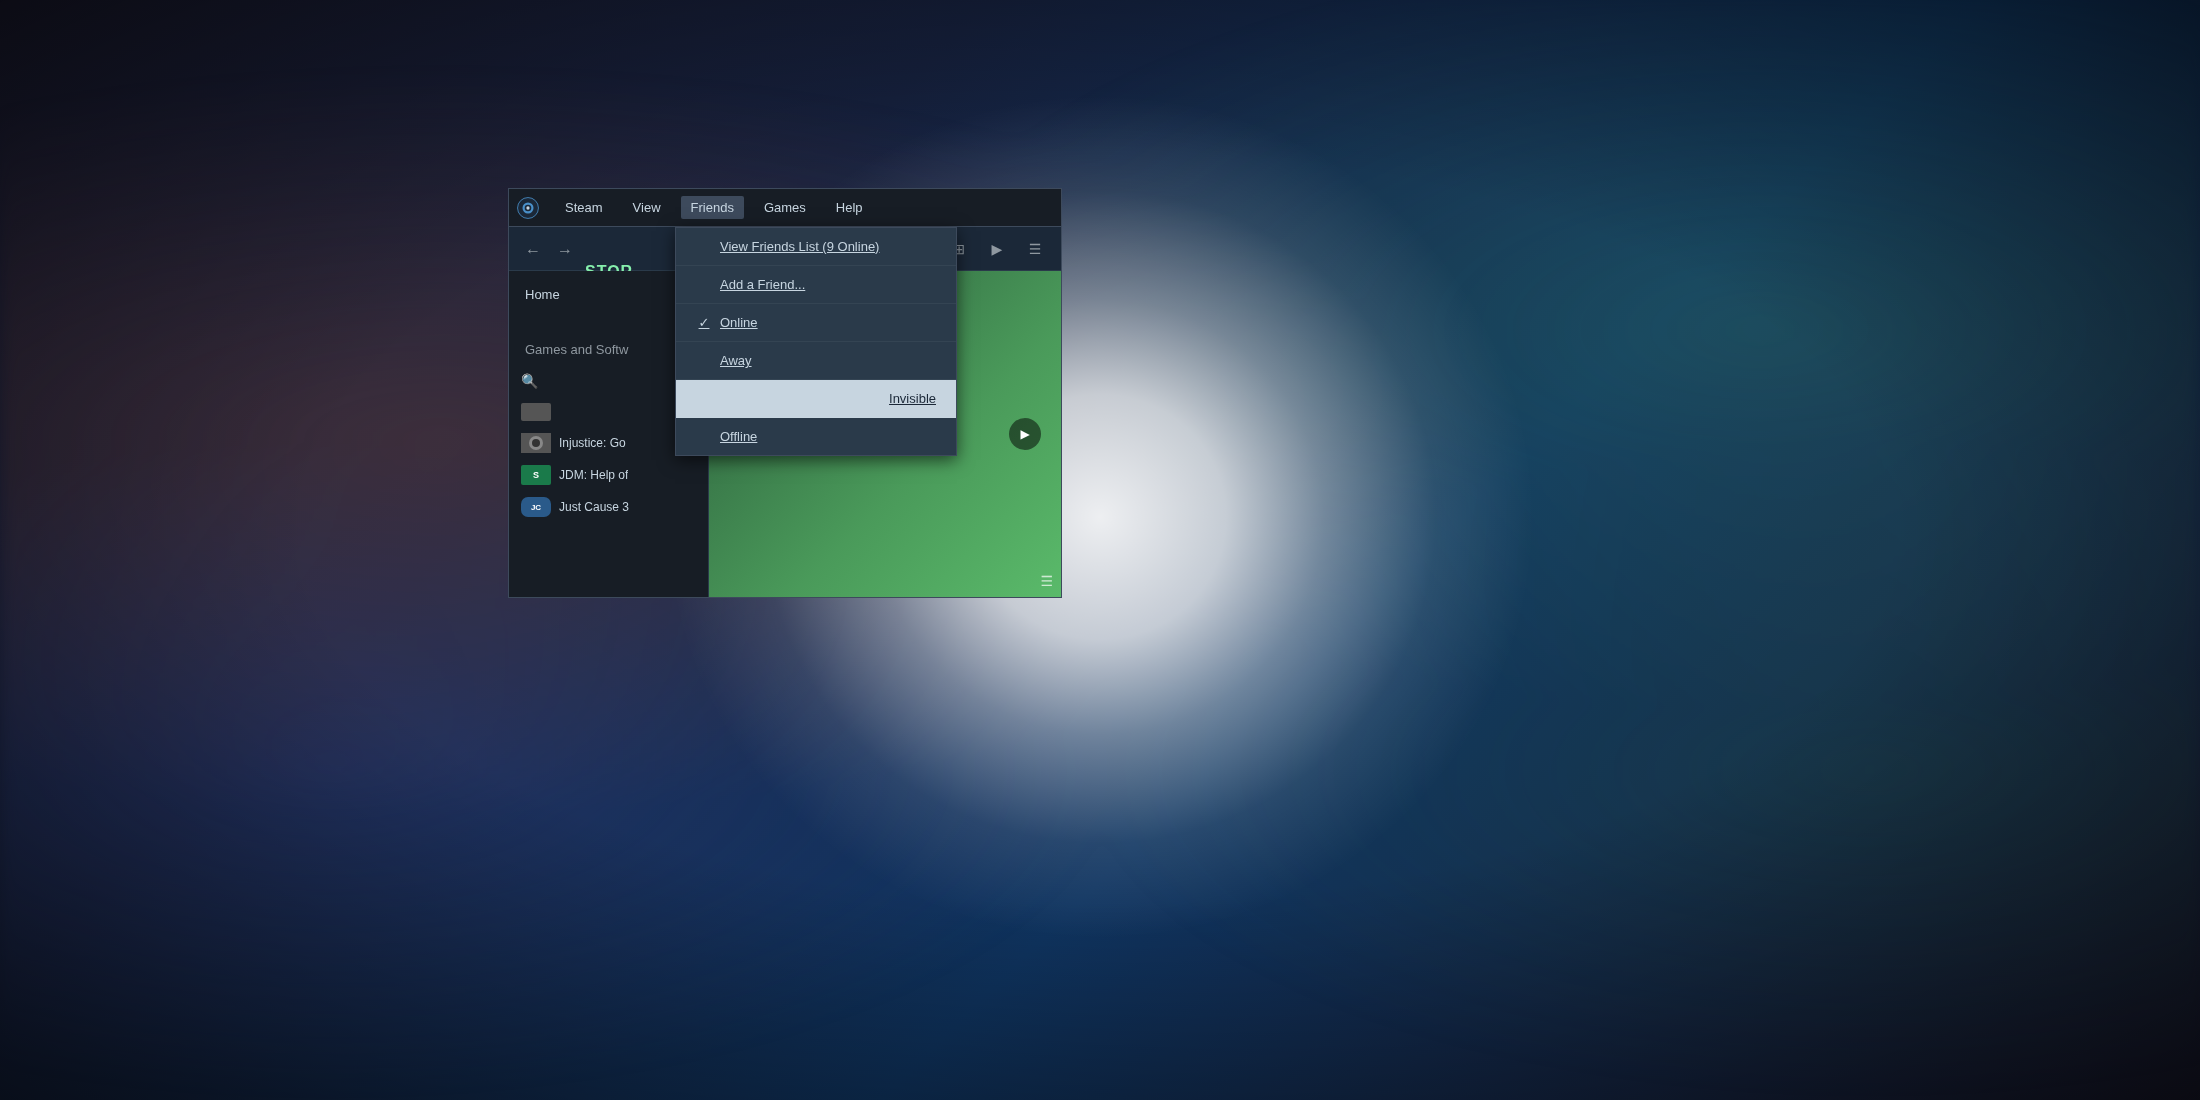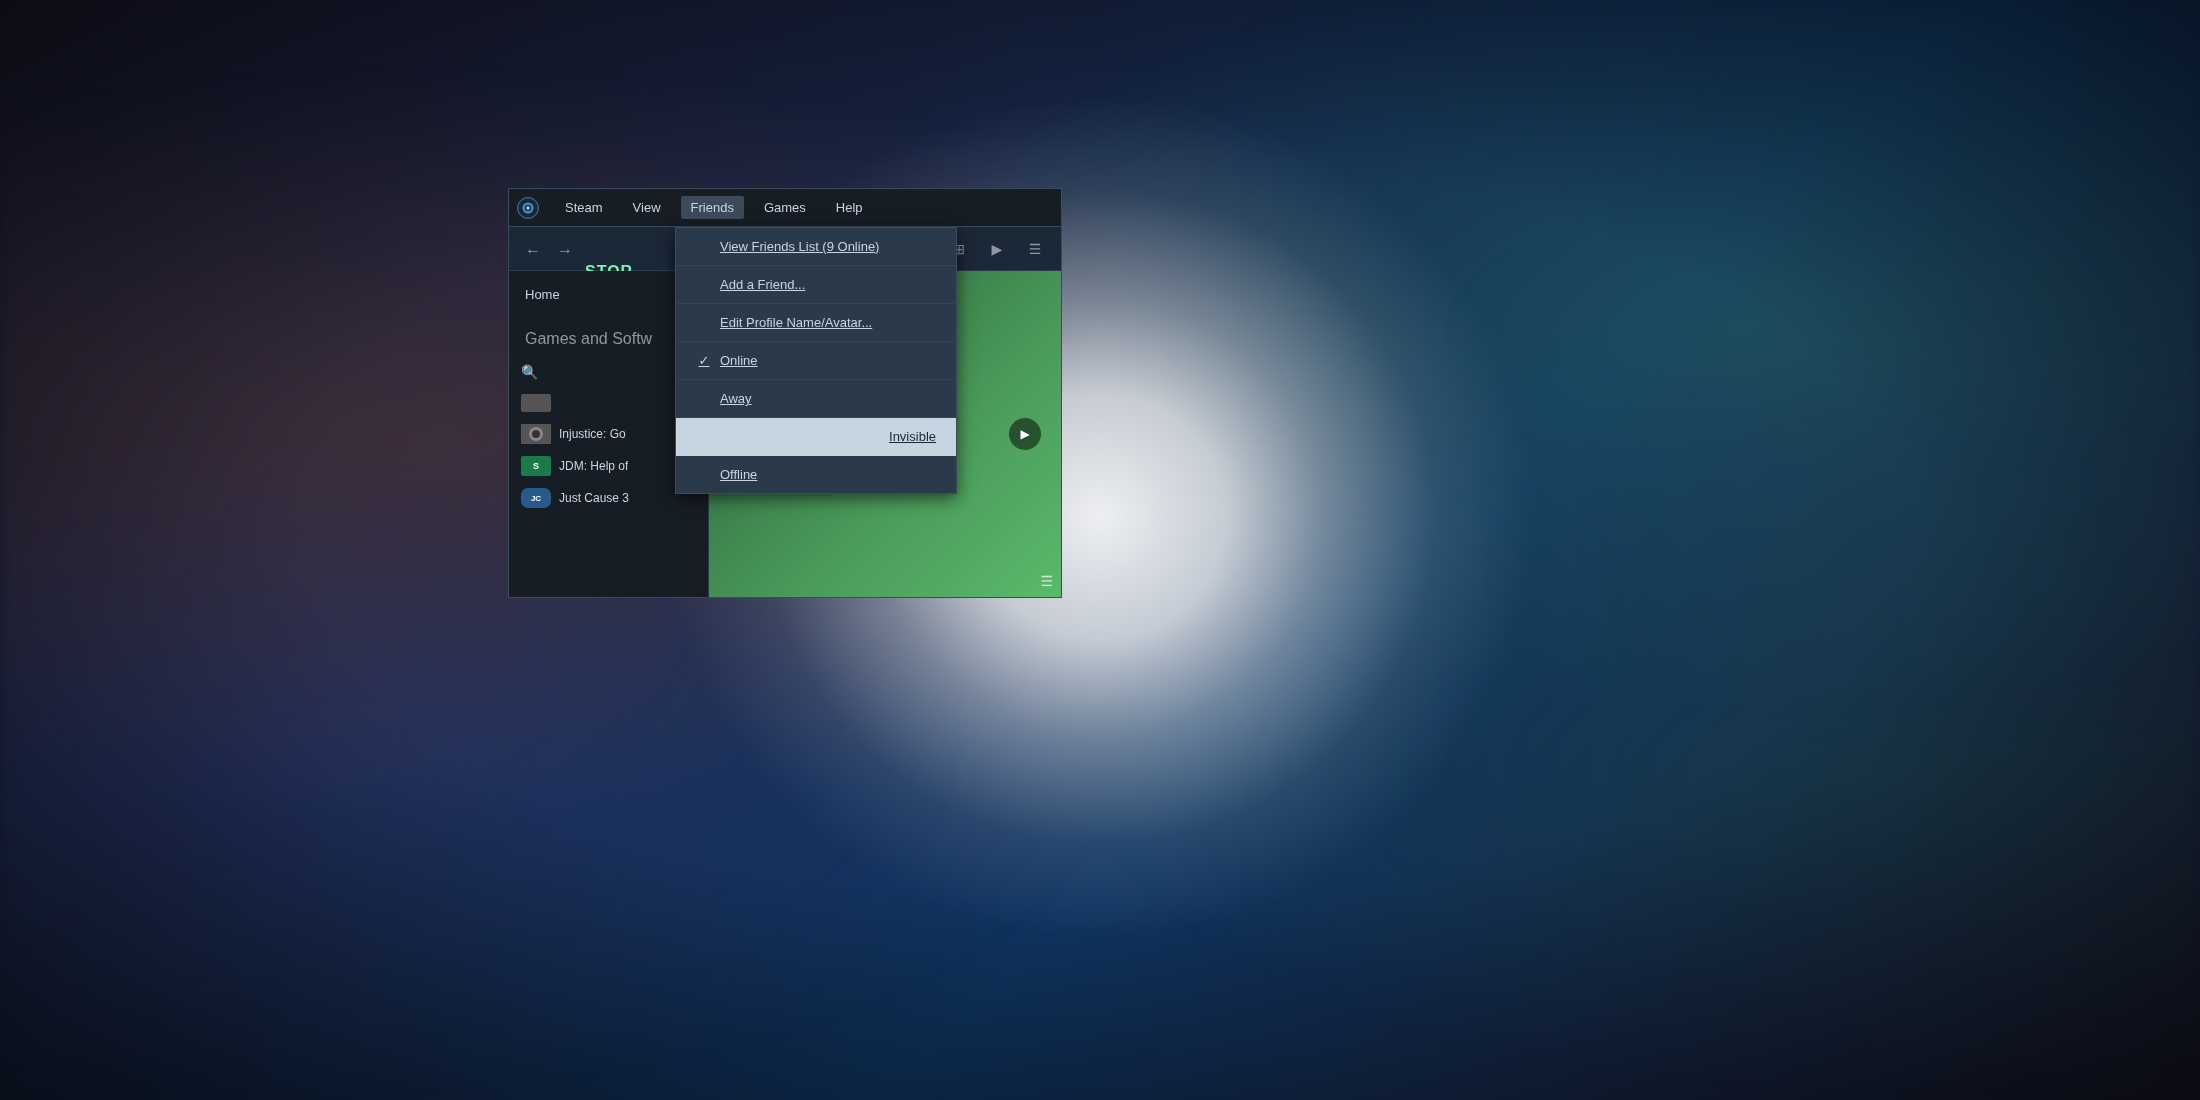--- a/index.html
+++ b/index.html
@@ -171,22 +171,22 @@
     .sidebar-item {
       padding: 8px 16px;
       color: #c7d5e0;
       font-size: 13px;
       cursor: pointer;
     }
 
     .sidebar-section {
       padding: 8px 16px;
       color: #8f98a0;
-      font-size: 16px;
-      margin-top: 12px;
+      font-size: 13px;
+      margin-top: 24px;
     }
 
     .sidebar-search {
       padding: 8px 12px;
       display: flex;
       align-items: center;
       gap: 6px;
     }
 
     .search-icon-char {
@@ -419,24 +419,20 @@
     <div class="dropdown-item">
       <span class="check"></span>
       <span>View Friends List (9 Online)</span>
     </div>
 
     <div class="dropdown-item">
       <span class="check"></span>
       <span>Add a Friend...</span>
     </div>
 
-    <div class="dropdown-item">
-      <span class="check"></span>
-      <span>Edit Profile Name/Avatar...</span>
-    </div>
 
     <div class="dropdown-item">
       <span class="check">✓</span>
       <span>Online</span>
     </div>
 
     <div class="dropdown-item">
       <span class="check"></span>
       <span>Away</span>
     </div>

